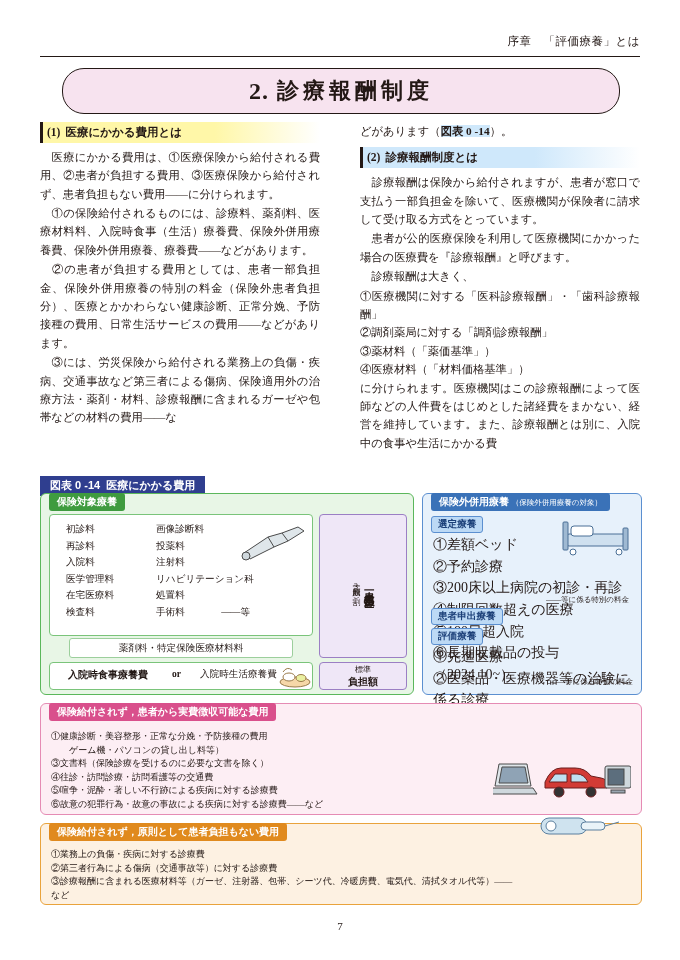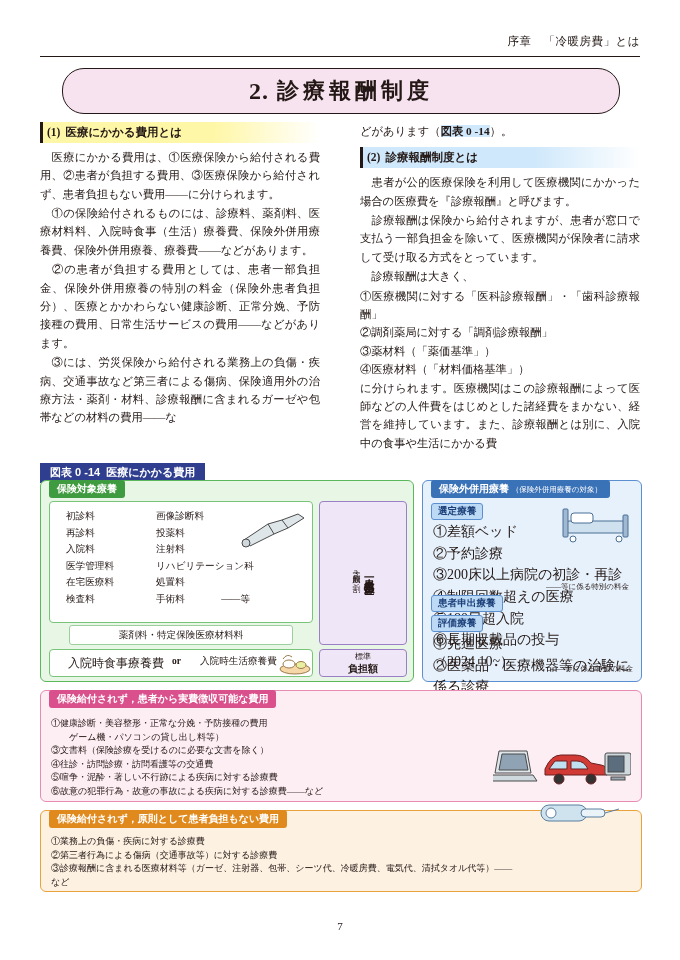--- a/index.html
+++ b/index.html
@@ -51,21 +51,21 @@
   .sec-head.alt{
     background:linear-gradient(to right,#cfe8fb 0%,#cfe8fb 62%,#ffffff 100%);
   }
   .sec-num{font-weight:bold;}
   p{margin:0 0 1px 0;text-align:justify;}
   .mark-b{background:#cfe8fb;font-weight:bold;}
   .list-line{margin:0;text-indent:0;}
 
   
   .figure{
-    position:absolute;left:40px;top:462px;width:499px;height:428px;
+    position:absolute;left:40px;top:475px;width:499px;height:428px;
   }
   .fig-title{
     display:inline-block;background:#2f3e8f;color:#fff;
     font-size:11px;font-weight:bold;padding:2px 10px 3px 10px;
     font-family:"Liberation Sans","DejaVu Sans",sans-serif;
   }
   .fig-title .no{margin-right:6px;}
 
   .fig-body{position:absolute;left:0;top:18px;width:600px;height:410px;padding-left:40px;}
 
@@ -135,21 +135,21 @@
   }
 
   
   .ill{position:absolute;}
 </style>
 </head>
 <body>
 
 <div class="page">
 
-  <div class="header">序章　「冷暖房費」とは</div>
+  <div class="header">序章　「評価療養」とは</div>
   <div class="header-rule"></div>
 
   <div class="title-banner">
     <span class="title-num">2</span>
     <span class="title-num">.</span>
     <span class="title-text">診療報酬制度</span>
   </div>
 
   <div class="col col-left">
     <div class="sec-head">
@@ -163,22 +163,22 @@
   </div>
 
   <div class="col col-right">
     <p>
       <span>どがあります（</span><span class="mark-b">図表 0 -14</span><span>）。</span>
     </p>
     <div class="sec-head alt" style="margin-top:7px;">
       <span class="sec-num">(2)</span>
       <span>診療報酬制度とは</span>
     </div>
+    <p>　診療報酬は保険から給付されますが、患者が窓口で支払う一部負担金を除いて、医療機関が保険者に請求して受け取る方式をとっています。</p>
     <p>　患者が公的医療保険を利用して医療機関にかかった場合の医療費を『診療報酬』と呼びます。</p>
-    <p>　診療報酬は保険から給付されますが、患者が窓口で支払う一部負担金を除いて、医療機関が保険者に請求して受け取る方式をとっています。</p>
     <p>　診療報酬は大きく、</p>
     <p class="list-line">①医療機関に対する「医科診療報酬」・「歯科診療報酬」</p>
     <p class="list-line">②調剤薬局に対する「調剤診療報酬」</p>
     <p class="list-line">③薬材料（「薬価基準」）</p>
     <p class="list-line">④医療材料（「材料価格基準」）</p>
     <p>に分けられます。医療機関はこの診療報酬によって医師などの人件費をはじめとした諸経費をまかない、経営を維持しています。また、診療報酬とは別に、入院中の食事や生活にかかる費</p>
   </div>
 
   <div class="figure">
     <div class="fig-title">
@@ -217,21 +217,21 @@
               <path d="M30 14 L36 24"></path>
               <path d="M44 10 L50 18"></path>
             </g>
             <circle cx="8" cy="33" r="4" fill="#cfd8dd" stroke="#4a4a4a" stroke-width="1"></circle>
           </svg>
         </div>
 
         <div class="inner-white" style="left:28px;top:144px;width:222px;height:18px;">薬剤料・特定保険医療材料料</div>
 
         <div class="white-box" style="left:8px;top:168px;width:262px;height:26px;">
-          <div style="position:absolute;left:18px;top:5px;font-size:12px;">入院時食事療養費</div>
+          <div style="position:absolute;left:18px;top:5px;font-size:10px;font-weight:bold;">入院時食事療養費</div>
           <div style="position:absolute;left:122px;top:5px;font-size:9.6px;font-weight:bold;">or</div>
           <div style="position:absolute;left:150px;top:5px;font-size:9.6px;">入院時生活療養費</div>
           <svg class="ill" style="left:228px;top:0px;" width="34" height="26" viewBox="0 0 34 26">
             <ellipse cx="17" cy="19" rx="15" ry="5" fill="#f6d7a8" stroke="#9a7a4a" stroke-width="1"></ellipse>
             <ellipse cx="11" cy="14" rx="6" ry="4" fill="#ffffff" stroke="#9a7a4a" stroke-width="1"></ellipse>
             <ellipse cx="23" cy="15" rx="5" ry="3.5" fill="#e9efa0" stroke="#9a7a4a" stroke-width="1"></ellipse>
             <path d="M5 9 q4 -6 9 -2" fill="none" stroke="#9a7a4a" stroke-width="1"></path>
           </svg>
         </div>
 

